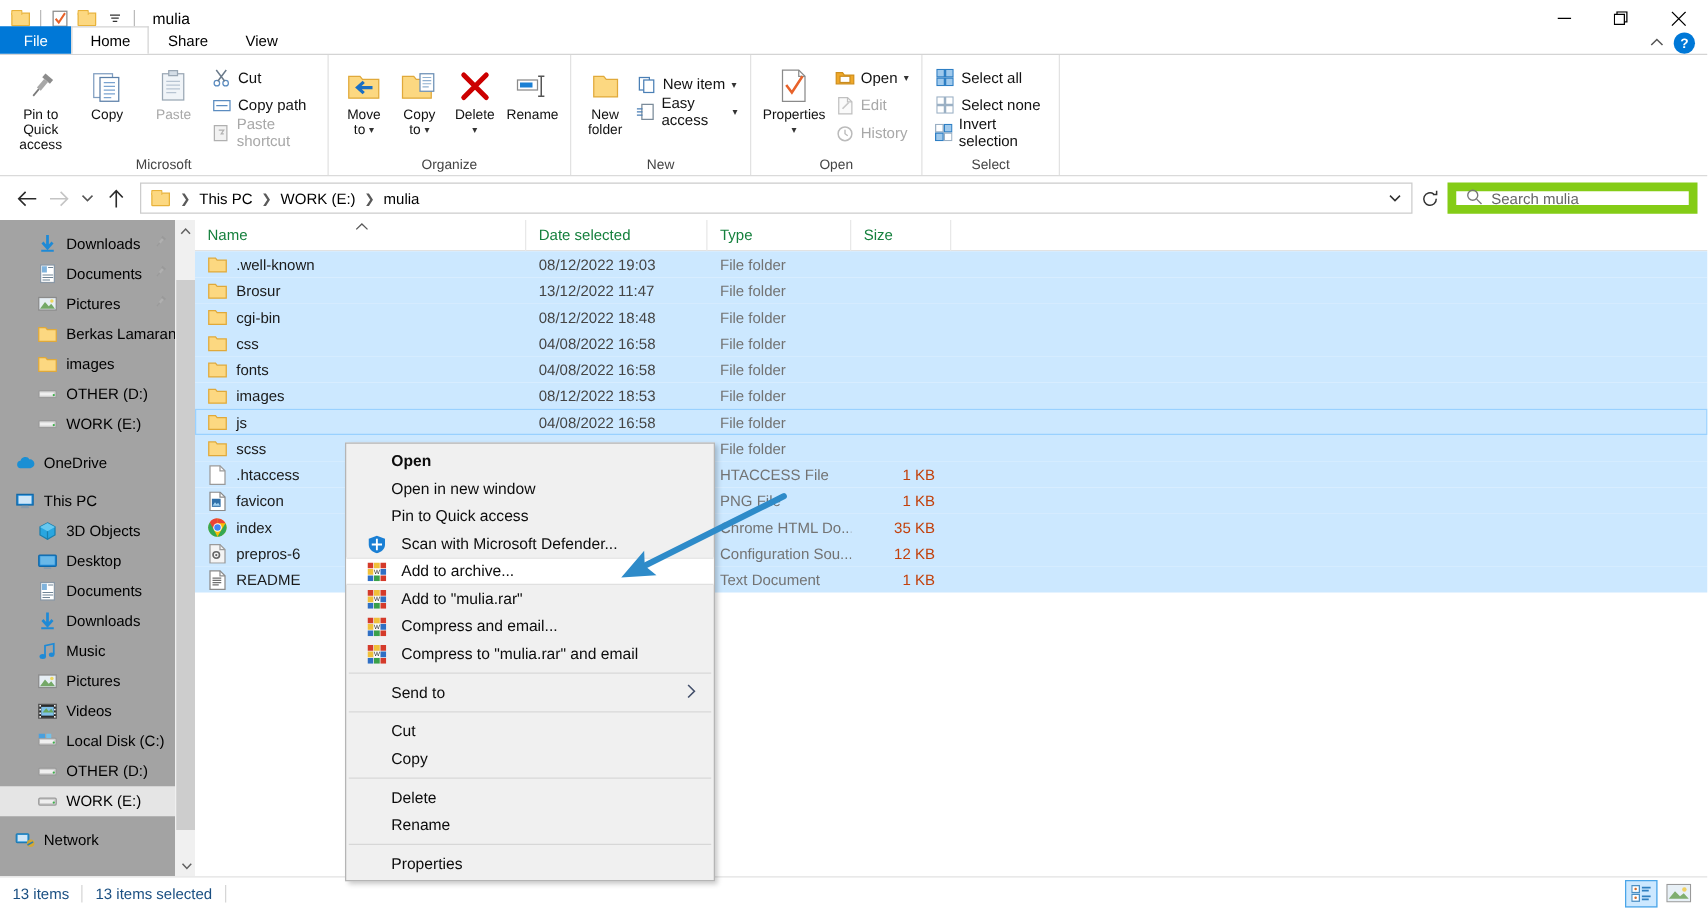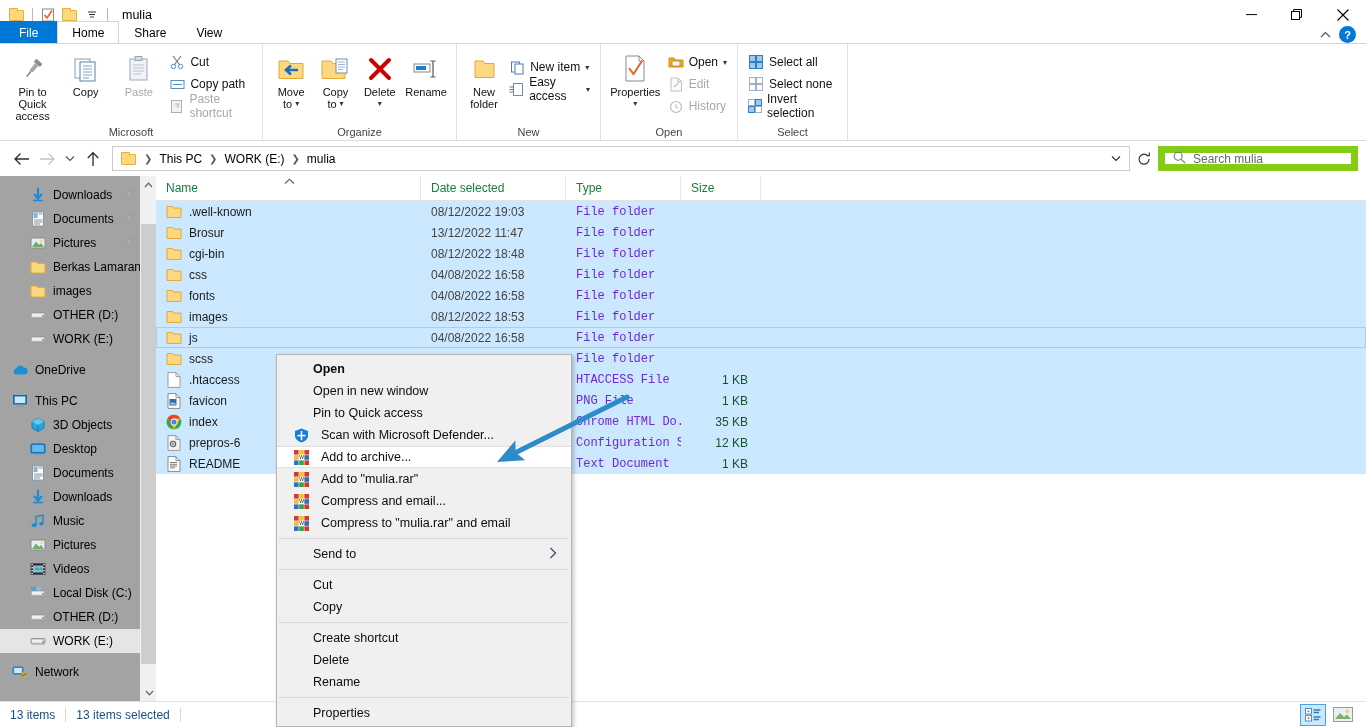--- a/index.html
+++ b/index.html
@@ -185,22 +185,22 @@
 
   .row {
     height: 21px; display: flex; align-items: center; font-size: 12px; color: #1a1a1a;
     position: relative;
   }
   .row.sel { background: #cce8ff; }
   .row.focus { outline: 1px solid #99d1ff; outline-offset: -1px; }
   .cell { display: flex; align-items: center; overflow: hidden; white-space: nowrap; }
   .cell.name { width: 265px; padding-left: 10px; gap: 7px; }
   .cell.date { width: 145px; padding-left: 10px; color: #444; }
-  .cell.type { width: 115px; padding-left: 10px; color: #6d28d9; font-family: Liberation Mono, monospace; }
-  .cell.size { width: 80px; padding-right: 13px; color: #14532d; justify-content: flex-end; }
+  .cell.type { width: 115px; padding-left: 10px; color: #737373; }
+  .cell.size { width: 80px; padding-right: 13px; color: #c2410c; justify-content: flex-end; }
 
   
   .ctxmenu {
     position: absolute; left: 291px; top: 354px; width: 296px;
     background: #f0f0f0; border: 1px solid #b5b5b5;
     box-shadow: 2px 2px 4px rgba(0,0,0,0.22);
     padding: 3px 0 2px 0; z-index: 40;
   }
   .ctxitem {
     height: 22px; display: flex; align-items: center; gap: 10px;
@@ -1165,23 +1165,20 @@
           </div>
           <div class="ctxsep"></div>
           <div class="ctxitem noicon">
             <span class="mi-label">Cut</span>
           </div>
           <div class="ctxitem noicon">
             <span class="mi-label">Copy</span>
           </div>
           <div class="ctxsep"></div>
           <div class="ctxitem noicon">
-            <span class="mi-label">Create shortcut</span>
-          </div>
-          <div class="ctxitem noicon">
             <span class="mi-label">Delete</span>
           </div>
           <div class="ctxitem noicon">
             <span class="mi-label">Rename</span>
           </div>
           <div class="ctxsep"></div>
           <div class="ctxitem noicon">
             <span class="mi-label">Properties</span>
           </div>
         </div>

